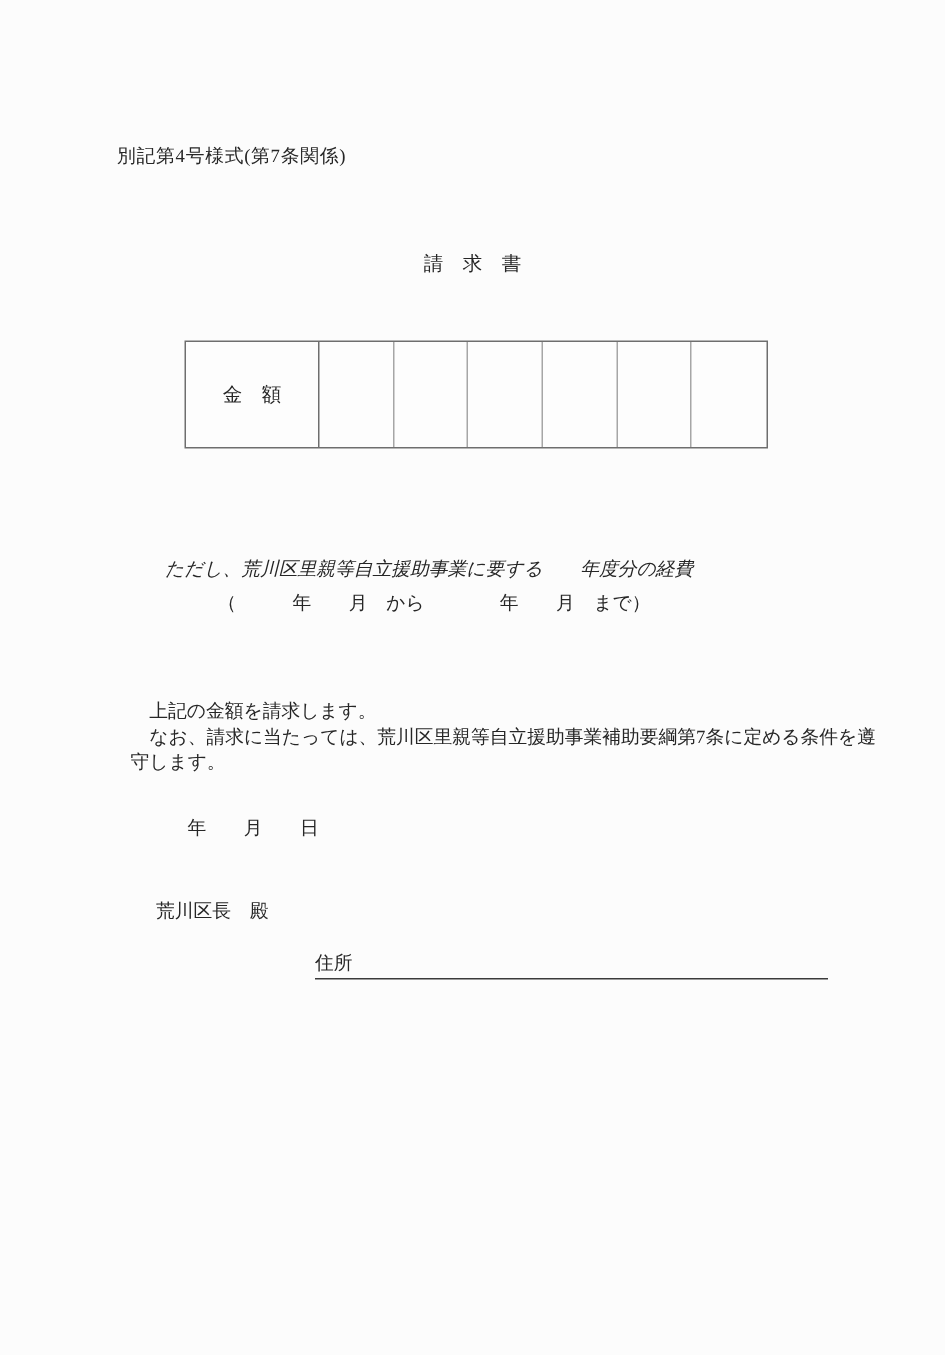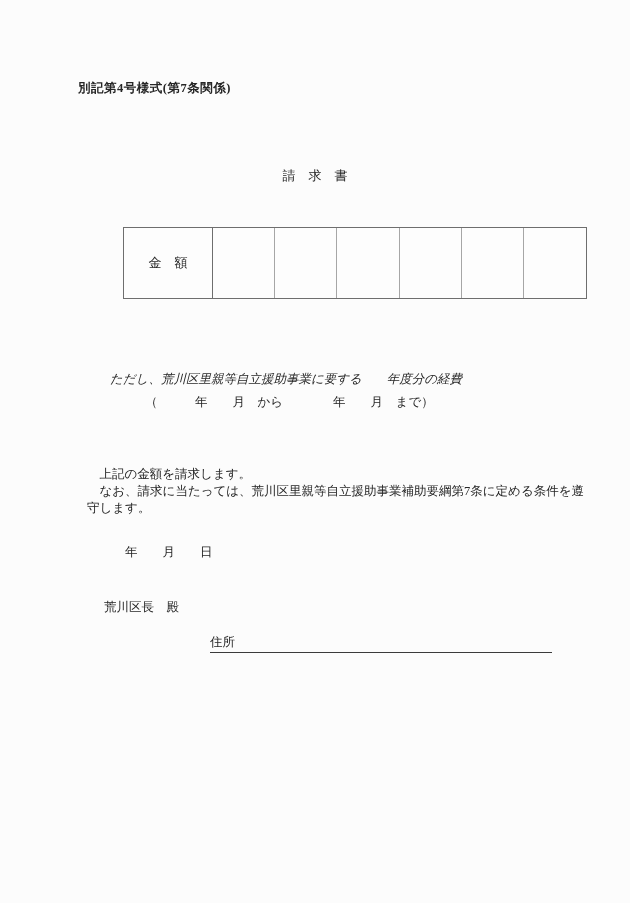--- a/index.html
+++ b/index.html
@@ -9,34 +9,34 @@
     width: 630px;
     height: 903px;
     background: #fcfcfc;
     font-family: "Liberation Serif", "DejaVu Serif", serif;
     color: #262626;
     font-size: 12.5px;
     overflow: hidden;
   }
   .abs { position: absolute; white-space: pre; }
 
-  .form-note { left: 78px; top: 80px; letter-spacing: 0.5px; font-weight: bold; }
+  .form-note { left: 78px; top: 96px; letter-spacing: 0.5px; }
 
   .doc-title {
     left: 0; top: 167px;
     width: 630px;
     text-align: center;
     font-size: 13px;
     white-space: pre;
   }
 
   .amount-table {
     position: absolute;
     left: 123px; top: 227px;
-    width: 464px; height: 72px;
+    width: 389px; height: 72px;
     display: flex;
     border: 1px solid #6e6e6e;
     background: #fdfdfd;
   }
   .amount-table .cell {
     border-right: 1px solid #a6a6a6;
     flex: 1 1 auto;
     width: 49.8px;
   }
   .amount-table .cell:last-child { border-right: none; }

